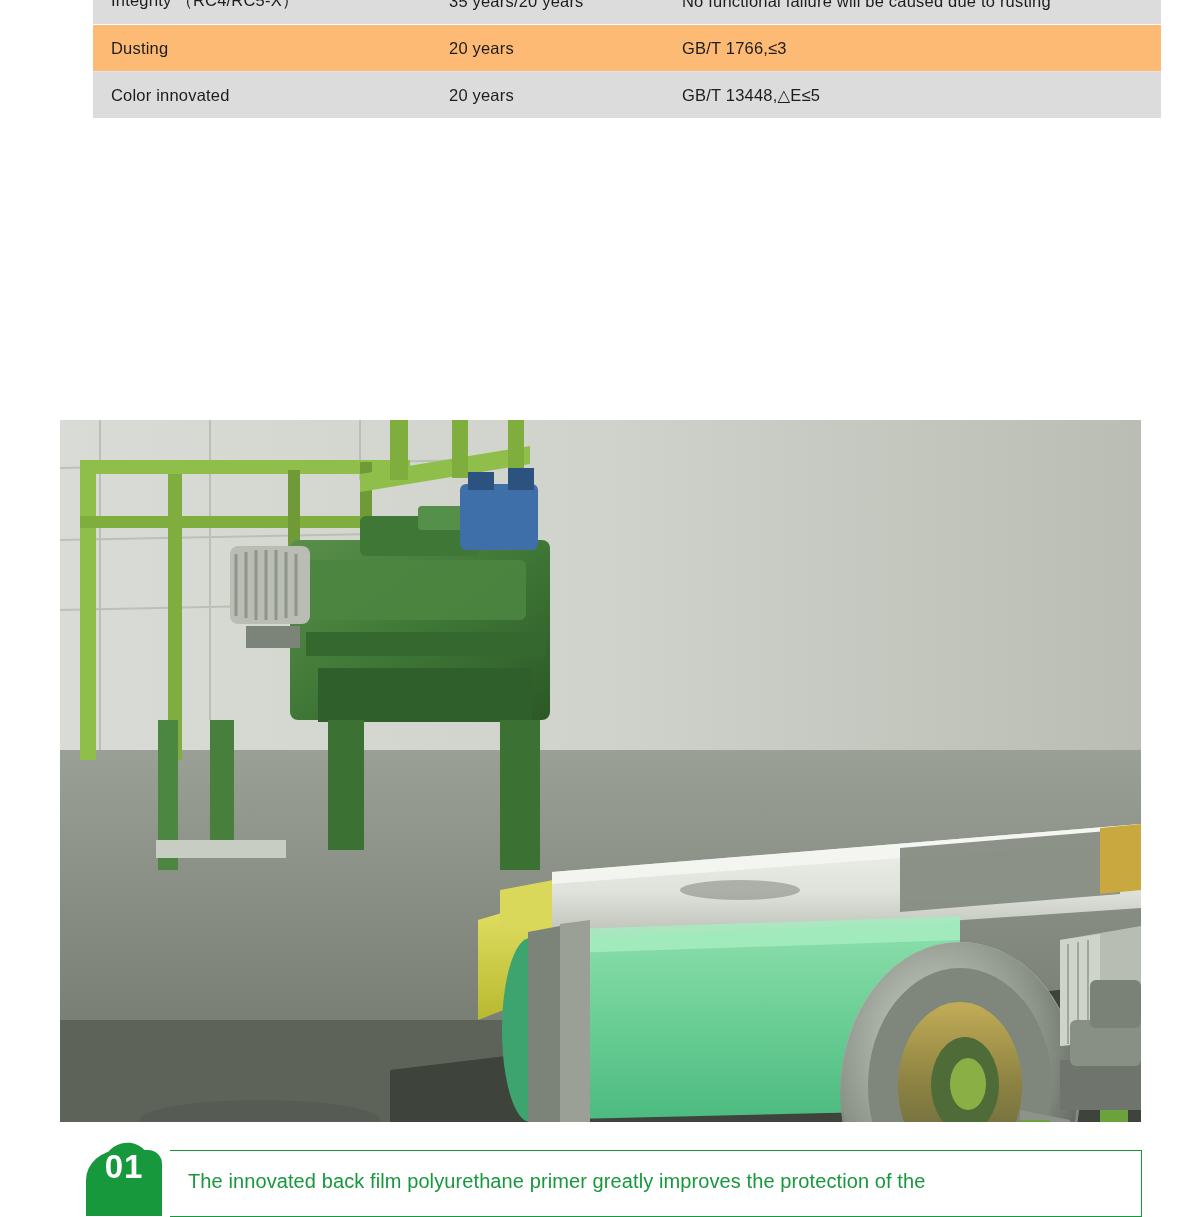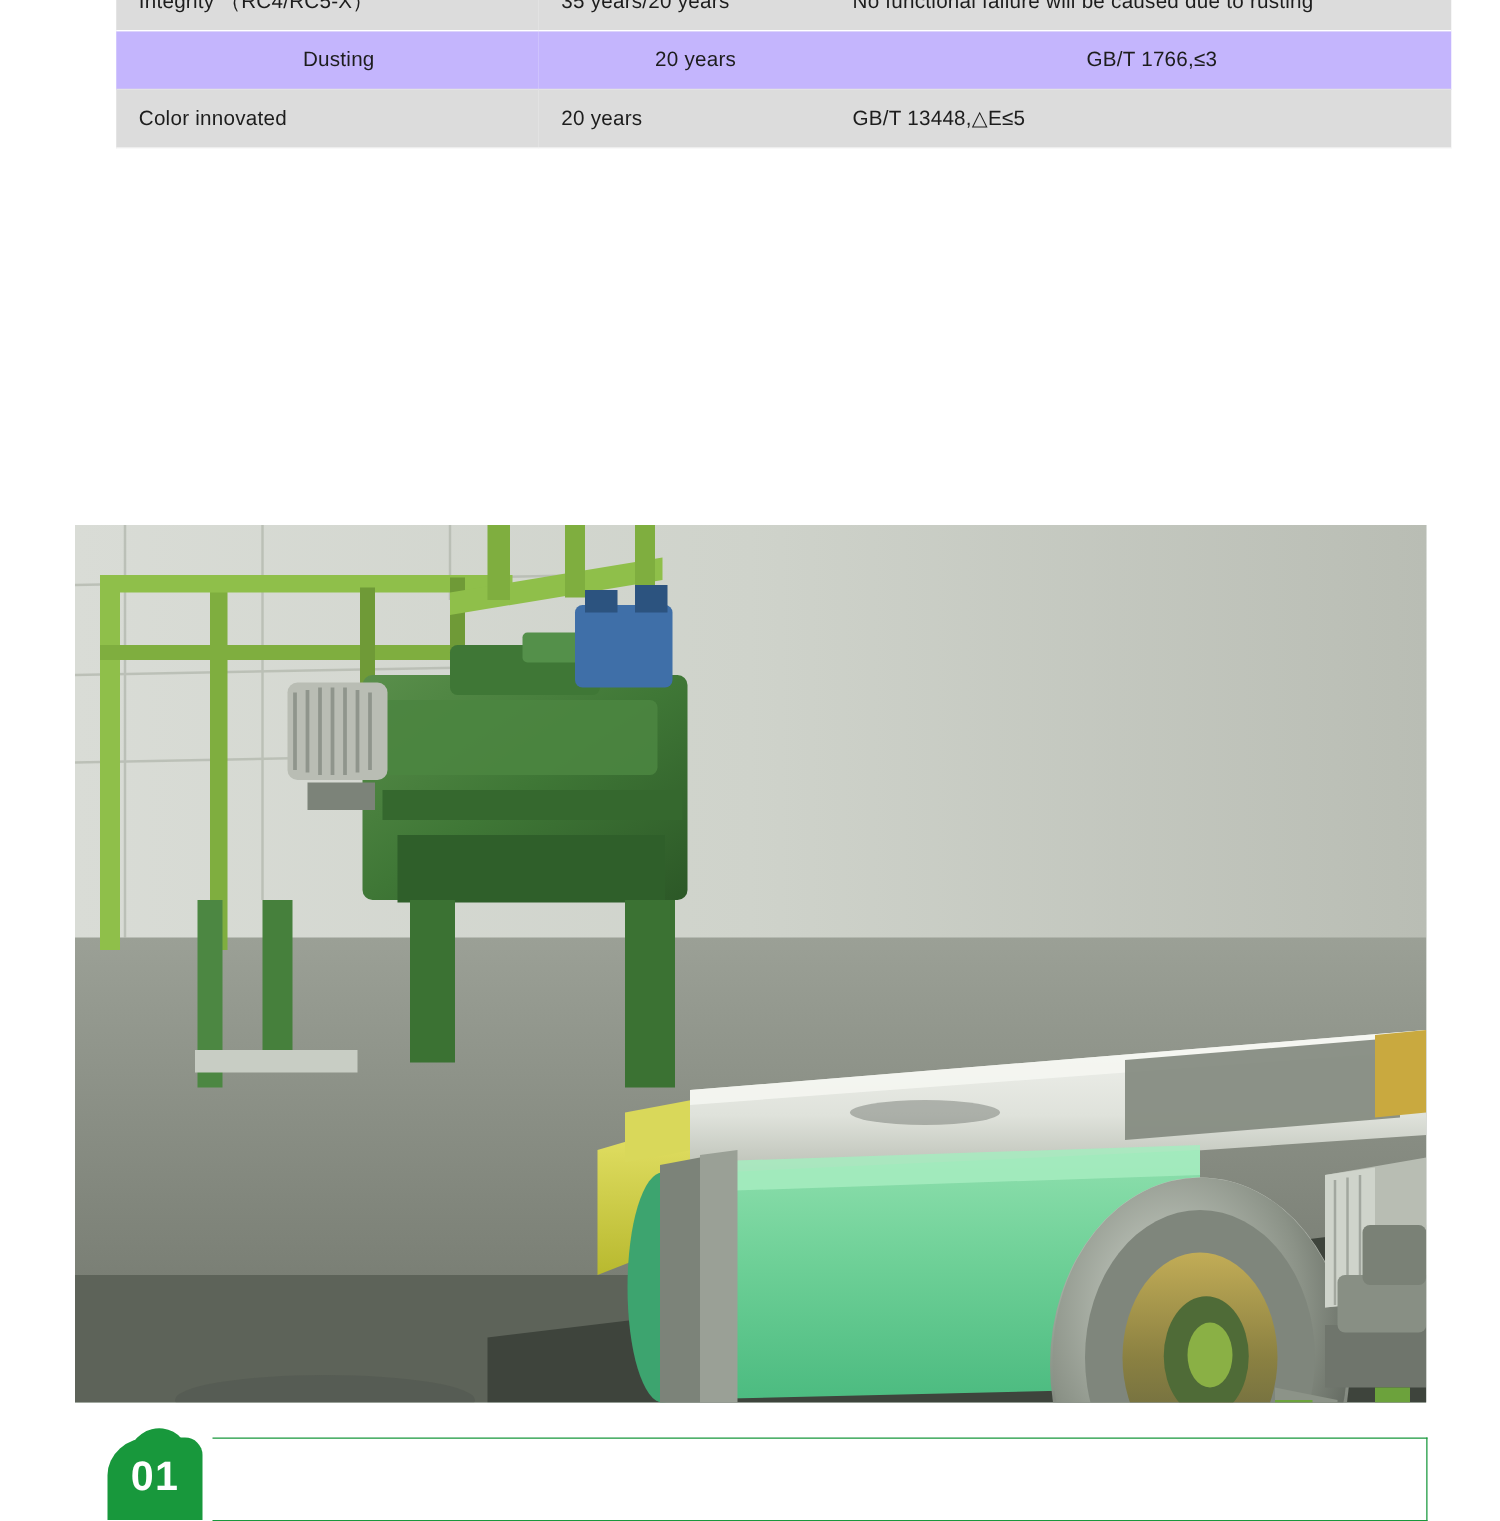--- a/index.html
+++ b/index.html
@@ -28,21 +28,21 @@
   .spec-table td {
     height: 46px;
     font-size: 16.5px;
     color: #1d1d1d;
     padding: 0 0 0 18px;
     vertical-align: middle;
     border-bottom: 1px solid #ffffff;
     letter-spacing: .2px;
   }
   .spec-table tr.shade td { background: #dcdcdc; }
-  .spec-table tr.plain td { background: #c4b5fd; text-align: center; }
+  .spec-table tr.plain td { background: #fdba74; }
   .col-a { width: 320px; }
   .col-b { width: 215px; }
   .col-c { width: 479px; }
   .spec-table tr.plain td.col-a,
   .spec-table tr.plain td.col-b,
   .spec-table tr.plain td.col-c { border-bottom: 1px solid #e3e3e3; }
   .nowrap { white-space: nowrap; }
 
   
   .section-title-wrap {
@@ -178,21 +178,21 @@
     top: -5px;
     width: 46px;
     height: 30px;
     background: #18983c;
     border-radius: 50% 50% 50% 50% / 70% 70% 30% 30%;
     transform: rotate(-14deg);
   }
   .badge-num {
     position: absolute;
     left: 28px;
-    top: 14px;
+    top: 0;
     width: 76px;
     text-align: center;
     color: #ffffff;
     font-size: 33px;
     font-weight: bold;
     font-family: "Liberation Sans", sans-serif;
     letter-spacing: 1px;
   }
   .feature-box {
     position: absolute;
@@ -437,13 +437,14 @@
   </svg>
 </div>
 
 <div class="feature-row">
   <div class="feature-box"></div>
   <div class="feature-badge">
     <div class="badge-leaf"></div>
     <div class="badge-shape"></div>
     <div class="badge-num">01</div>
   </div>
+  <div class="feature-text">The innovated back film polyurethane primer greatly improves the protection of the</div>
 </div>
 
 </body></html>

